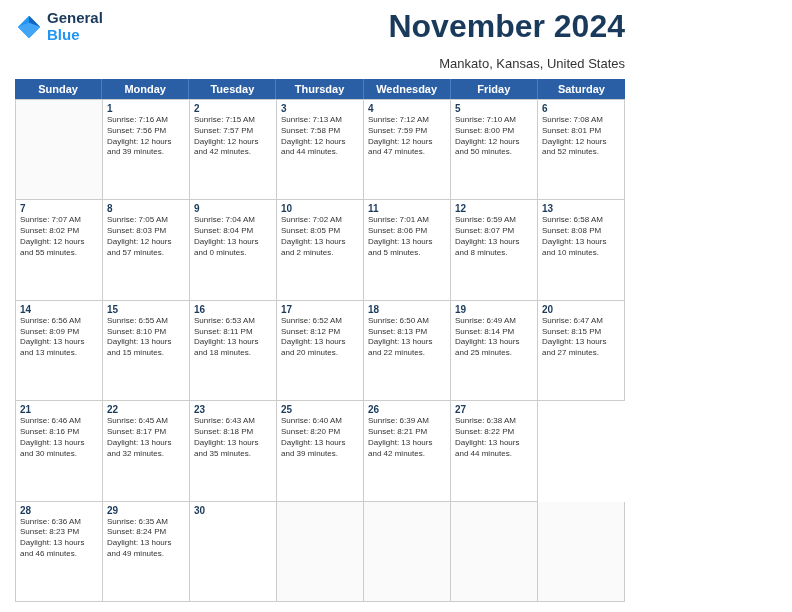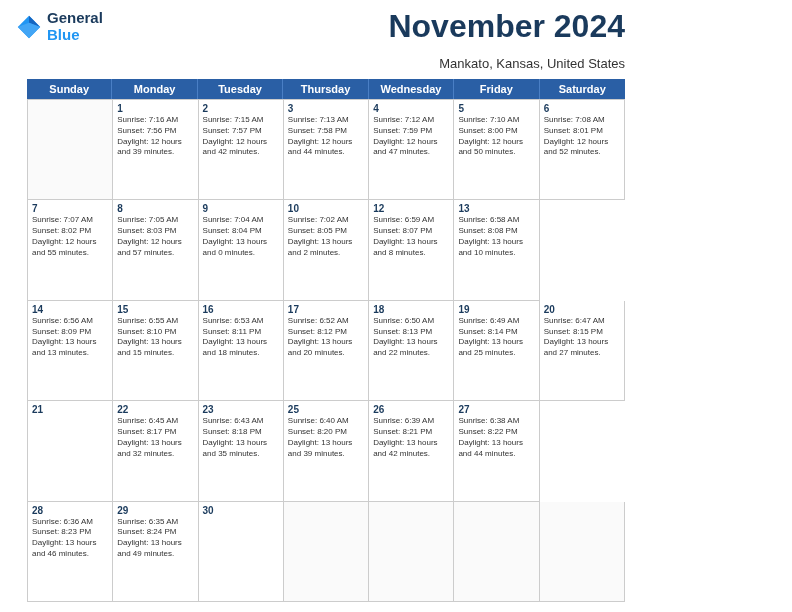--- a/index.html
+++ b/index.html
@@ -52,21 +52,20 @@
     }
     .location {
       font-size: 13px;
       color: #333;
       margin-top: 14px;
     }
     .calendar {
       flex: 1;
       display: flex;
       flex-direction: column;
-      margin-left: 12px;
     }
     .cal-header {
       display: grid;
       grid-template-columns: repeat(7, 1fr);
       background: #2a5fa5;
     }
     .cal-header-cell {
       color: white;
       font-size: 11px;
       font-weight: bold;
@@ -180,20 +179,24 @@
           </div>
           <div class="cal-cell">
             <span class="cell-date">9</span>
             <div class="cell-info">Sunrise: 7:04 AM<br>Sunset: 8:04 PM<br>Daylight: 13 hours and 0 minutes.</div>
           </div>
           <div class="cal-cell">
             <span class="cell-date">10</span>
             <div class="cell-info">Sunrise: 7:02 AM<br>Sunset: 8:05 PM<br>Daylight: 13 hours and 2 minutes.</div>
           </div>
           <div class="cal-cell">
+            <span class="cell-date">11</span>
+            <div class="cell-info">Sunrise: 7:01 AM<br>Sunset: 8:06 PM<br>Daylight: 13 hours and 5 minutes.</div>
+          </div>
+          <div class="cal-cell">
             <span class="cell-date">12</span>
             <div class="cell-info">Sunrise: 6:59 AM<br>Sunset: 8:07 PM<br>Daylight: 13 hours and 8 minutes.</div>
           </div>
           <div class="cal-cell">
             <span class="cell-date">13</span>
             <div class="cell-info">Sunrise: 6:58 AM<br>Sunset: 8:08 PM<br>Daylight: 13 hours and 10 minutes.</div>
           </div>
         </div>
         <div class="cal-row">
           <div class="cal-cell">
@@ -221,20 +224,21 @@
             <div class="cell-info">Sunrise: 6:49 AM<br>Sunset: 8:14 PM<br>Daylight: 13 hours and 25 minutes.</div>
           </div>
           <div class="cal-cell">
             <span class="cell-date">20</span>
             <div class="cell-info">Sunrise: 6:47 AM<br>Sunset: 8:15 PM<br>Daylight: 13 hours and 27 minutes.</div>
           </div>
         </div>
         <div class="cal-row">
           <div class="cal-cell">
             <span class="cell-date">21</span>
+            <div class="cell-info">Sunrise: 6:46 AM<br>Sunset: 8:16 PM<br>Daylight: 13 hours and 30 minutes.</div>
           </div>
           <div class="cal-cell">
             <span class="cell-date">22</span>
             <div class="cell-info">Sunrise: 6:45 AM<br>Sunset: 8:17 PM<br>Daylight: 13 hours and 32 minutes.</div>
           </div>
           <div class="cal-cell">
             <span class="cell-date">23</span>
             <div class="cell-info">Sunrise: 6:43 AM<br>Sunset: 8:18 PM<br>Daylight: 13 hours and 35 minutes.</div>
           </div>
           <div class="cal-cell">

